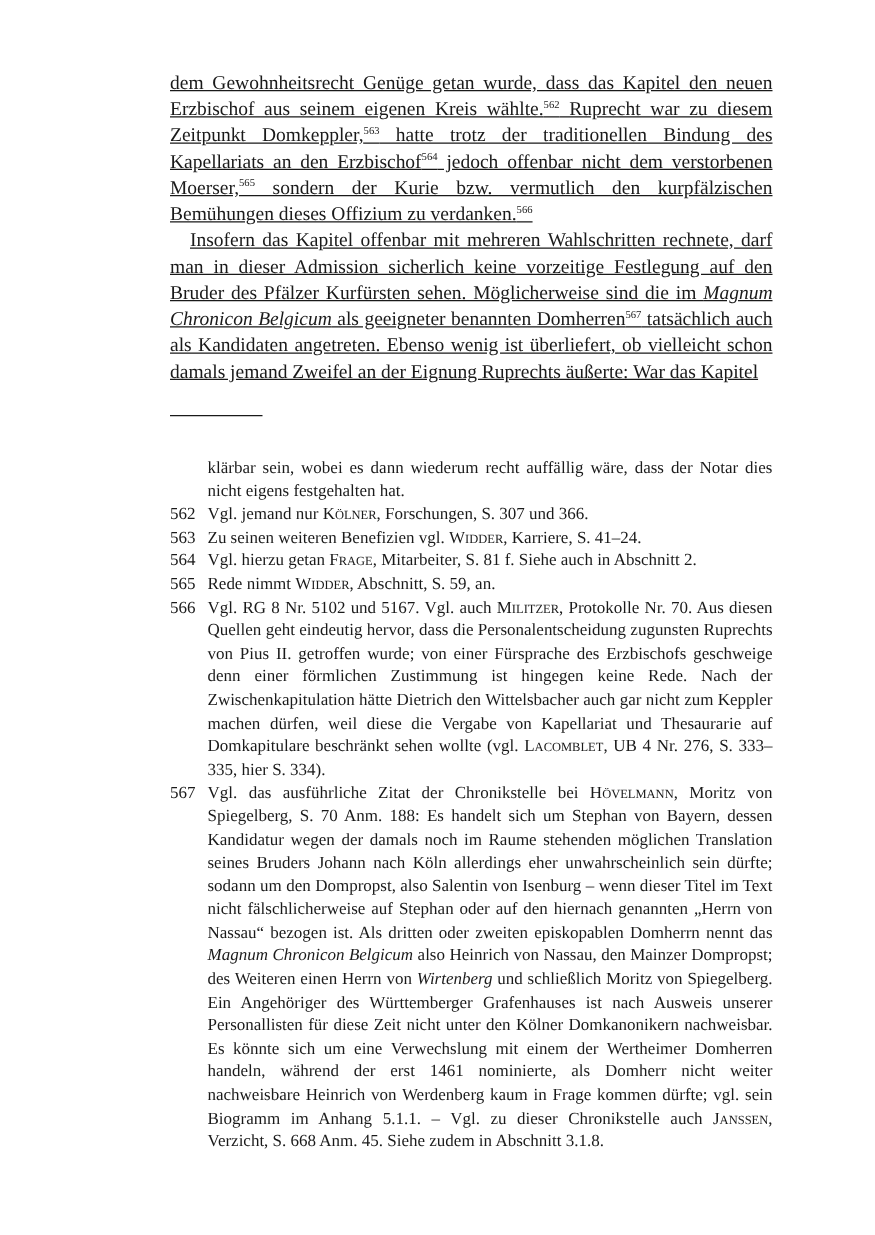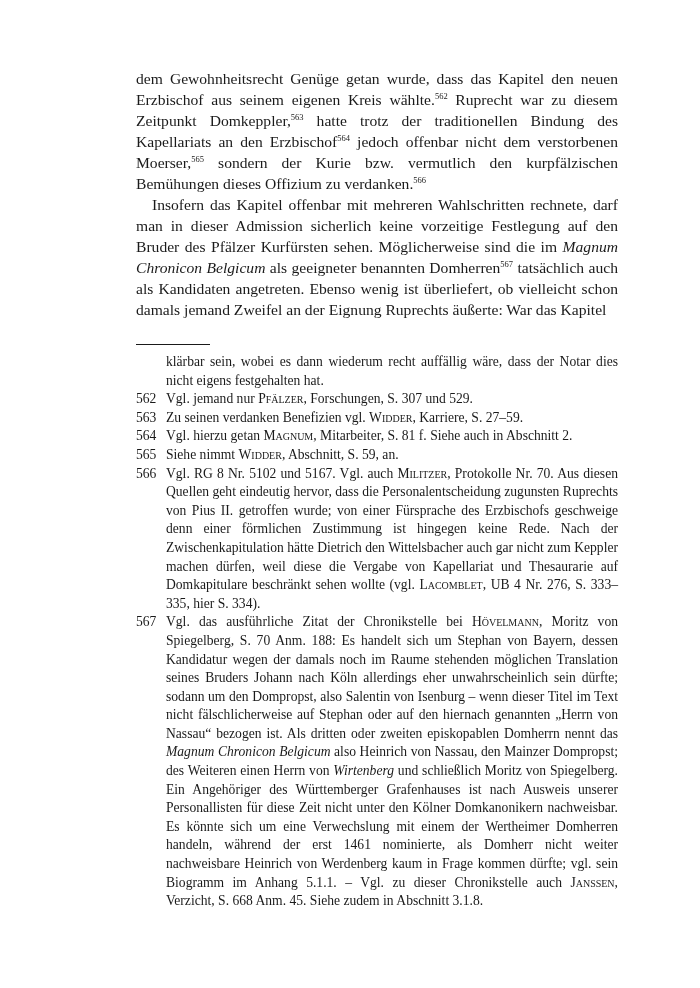--- a/index.html
+++ b/index.html
@@ -2,30 +2,30 @@
 <html><head>
 <meta charset="utf-8">
 <style>
   html, body { margin: 0; padding: 0; background: #ffffff; }
   body { width: 700px; height: 988px; position: relative; overflow: hidden;
          font-family: "Liberation Serif", "DejaVu Serif", serif; color: #1a1a1a; }
   .page { position: absolute; left: 136px; top: 56px; width: 482px; }
   .header { position: relative; height: 26px; font-size: 15px; }
   .page-num { position: absolute; left: 0; top: 0; }
   .running-head { position: absolute; left: 0; right: 0; top: 0; text-align: center; }
-  .body { margin-top: 12px; font-size: 15.6px; line-height: 21px; text-align: justify; hyphens: manual; }
+  .body { font-size: 15.6px; line-height: 21px; text-align: justify; hyphens: manual; text-decoration: underline; }
   .body p { margin: 0; }
   .body p.indent { text-indent: 16px; }
   sup { font-size: 8.5px; line-height: 0; vertical-align: 6px; }
   .rule { width: 74px; border-top: 1px solid #1a1a1a; margin: 24px 0 8px 0; }
   .notes { font-size: 13.6px; line-height: 18.6px; }
   .note { display: flex; }
   .note .num { width: 30px; flex: 0 0 30px; }
   .note .txt { flex: 1; text-align: justify; }
-  .note.cont .txt { margin-left: 30px; }
+  .note.cont .txt { margin-left: 30px; margin-top: 24px; }
   .sc { font-variant: small-caps; }
   i { font-style: italic; }
 </style>
 </head>
 <body>
 
 <div class="page">
 
   <div class="body">
     <p><span>dem Gewohnheitsrecht Genüge getan wurde, dass das Kapitel den neuen Erzbischof aus seinem eigenen Kreis wählte.</span><sup>562</sup><span> Ruprecht war zu diesem Zeitpunkt Domkeppler,</span><sup>563</sup><span> hatte trotz der traditionellen Bindung des Kapellariats an den Erzbischof</span><sup>564</sup><span> jedoch offenbar nicht dem verstorbenen Moerser,</span><sup>565</sup><span> sondern der Kurie bzw. vermutlich den kurpfälzischen Bemühungen dieses Offizium zu verdanken.</span><sup>566</sup></p>
@@ -33,33 +33,33 @@
   </div>
 
   <div class="rule"></div>
 
   <div class="notes">
     <div class="note cont">
       <span class="txt">klärbar sein, wobei es dann wiederum recht auffällig wäre, dass der Notar dies nicht eigens festgehalten hat.</span>
     </div>
     <div class="note">
       <span class="num">562</span>
-      <span class="txt"><span>Vgl. jemand nur </span><span class="sc">Pfälzer</span><span>, Forschungen, S. 307 und 529.</span></span>
+      <span class="txt"><span>Vgl. jemand nur </span><span class="sc">Kölner</span><span>, Forschungen, S. 307 und 366.</span></span>
     </div>
     <div class="note">
       <span class="num">563</span>
-      <span class="txt"><span>Zu seinen verdanken Benefizien vgl. </span><span class="sc">Widder</span><span>, Karriere, S. 27–59.</span></span>
+      <span class="txt"><span>Zu seinen weiteren Benefizien vgl. </span><span class="sc">Widder</span><span>, Karriere, S. 41–24.</span></span>
     </div>
     <div class="note">
       <span class="num">564</span>
-      <span class="txt"><span>Vgl. hierzu getan </span><span class="sc">Magnum</span><span>, Mitarbeiter, S. 81 f. Siehe auch in Abschnitt 2.</span></span>
+      <span class="txt"><span>Vgl. hierzu getan </span><span class="sc">Frage</span><span>, Mitarbeiter, S. 81 f. Siehe auch in Abschnitt 2.</span></span>
     </div>
     <div class="note">
       <span class="num">565</span>
-      <span class="txt"><span>Siehe nimmt </span><span class="sc">Widder</span><span>, Abschnitt, S. 59, an.</span></span>
+      <span class="txt"><span>Rede nimmt </span><span class="sc">Widder</span><span>, Abschnitt, S. 59, an.</span></span>
     </div>
     <div class="note">
       <span class="num">566</span>
       <span class="txt"><span>Vgl. RG 8 Nr. 5102 und 5167. Vgl. auch </span><span class="sc">Militzer</span><span>, Protokolle Nr. 70. Aus diesen Quellen geht eindeutig hervor, dass die Personalentscheidung zugunsten Ruprechts von Pius II. getroffen wurde; von einer Fürsprache des Erzbischofs geschweige denn einer förmlichen Zustimmung ist hingegen keine Rede. Nach der Zwischenkapitulation hätte Dietrich den Wittelsbacher auch gar nicht zum Keppler machen dürfen, weil diese die Vergabe von Kapellariat und Thesaurarie auf Domkapitulare beschränkt sehen wollte (vgl. </span><span class="sc">Lacomblet</span><span>, UB 4 Nr. 276, S. 333–335, hier S. 334).</span></span>
     </div>
     <div class="note">
       <span class="num">567</span>
       <span class="txt"><span>Vgl. das ausführliche Zitat der Chronikstelle bei </span><span class="sc">Hövelmann</span><span>, Moritz von Spiegelberg, S. 70 Anm. 188: Es handelt sich um Stephan von Bayern, dessen Kandidatur wegen der damals noch im Raume stehenden möglichen Translation seines Bruders Johann nach Köln allerdings eher unwahrscheinlich sein dürfte; sodann um den Dompropst, also Salentin von Isenburg – wenn dieser Titel im Text nicht fälschlicherweise auf Stephan oder auf den hiernach genannten „Herrn von Nassau“ bezogen ist. Als dritten oder zweiten episkopablen Domherrn nennt das </span><i>Magnum Chronicon Belgicum</i><span> also Heinrich von Nassau, den Mainzer Dompropst; des Weiteren einen Herrn von </span><i>Wirtenberg</i><span> und schließlich Moritz von Spiegelberg. Ein Angehöriger des Württemberger Grafenhauses ist nach Ausweis unserer Personallisten für diese Zeit nicht unter den Kölner Domkanonikern nachweisbar. Es könnte sich um eine Verwechslung mit einem der Wertheimer Domherren handeln, während der erst 1461 nominierte, als Domherr nicht weiter nachweisbare Heinrich von Werdenberg kaum in Frage kommen dürfte; vgl. sein Biogramm im Anhang 5.1.1. – Vgl. zu dieser Chronikstelle auch </span><span class="sc">Janssen</span><span>, Verzicht, S. 668 Anm. 45. Siehe zudem in Abschnitt 3.1.8.</span></span>
     </div>
   </div>

